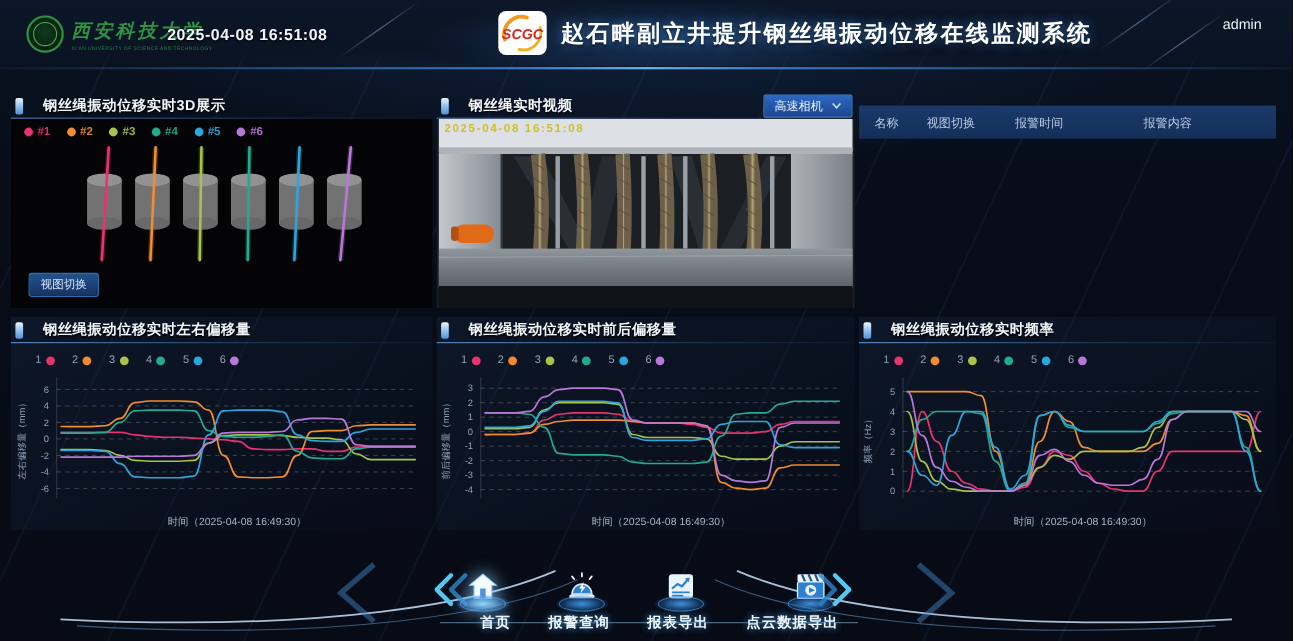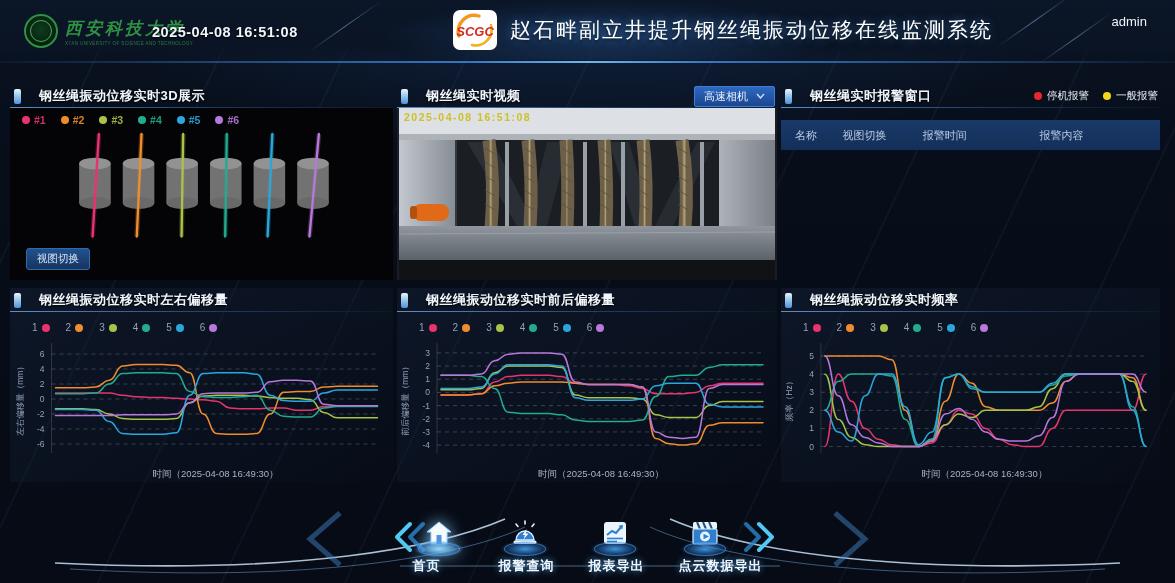--- a/index.html
+++ b/index.html
@@ -25,21 +25,21 @@
   .uni-circle { width:34px; height:34px; border-radius:50%; border:2px solid #2f9242;
     background:radial-gradient(circle at 50% 45%, #0f3b1c 0%, #07210f 70%);
     position:relative; }
   .uni-circle::after { content:""; position:absolute; inset:4px; border-radius:50%; border:1px solid rgba(90,200,110,.8); }
   .uni-name { font-family:"Liberation Serif", serif; font-weight:bold; font-style:italic;
     color:#2f9242; font-size:17px; letter-spacing:3px; white-space:nowrap; }
   .uni-sub { color:#2f9242; font-size:4.5px; letter-spacing:.4px; opacity:.85; margin-top:1px; white-space:nowrap; }
   .clock { position:absolute; left:152px; top:24px; font-size:14.5px; font-weight:bold; color:#f2f6fb; letter-spacing:.5px; text-shadow:0 1px 2px #000; }
   .title-wrap { position:absolute; left:452px; top:9px; display:flex; align-items:center; gap:12px; }
   .scgc { width:46px; height:42px; }
-  h1.page-title { font-size:21px; font-weight:normal; color:#ffffff; letter-spacing:2px; white-space:nowrap;
+  h1.page-title { font-size:21px; font-weight:bold; color:#ffffff; letter-spacing:2px; white-space:nowrap;
     text-shadow:0 0 10px rgba(90,170,255,.55), 0 2px 3px rgba(0,0,0,.8); }
   .user { position:absolute; right:28px; top:14px; font-size:13px; font-weight:normal; color:#f0f5fb; }
 
   
   .panel { position:absolute; }
   .panel-head { position:relative; height:24px; display:flex; align-items:center; gap:18px; padding-left:4px; }
   .panel-head::after { content:""; position:absolute; left:0; right:0; bottom:0; height:1px;
     background:linear-gradient(90deg, rgba(120,185,255,.75), rgba(70,130,210,.35) 55%, rgba(70,130,210,.05)); }
   .accent { width:7px; height:15px; border-radius:2px;
     background:linear-gradient(180deg,#eaf5ff 0%, #9cc8ef 45%, #4e93d8 100%); }
@@ -76,21 +76,21 @@
   .chart-legend { display:flex; gap:16px; padding:10px 0 0 22px; font-size:10px; }
   .chart-legend .lg-item { display:flex; align-items:center; gap:4px; color:#90a2ba; }
   .chart-box { width:100%; height:150px; margin-top:2px; }
   .chart-box svg { display:block; }
 
   
   .bottom-nav { position:absolute; left:0; right:0; bottom:0; height:92px; }
   .swoosh { position:absolute; inset:0; width:100%; height:100%; }
   .nav-items { position:absolute; left:50%; bottom:8px; transform:translateX(-50%);
     display:flex; align-items:flex-end; gap:34px; }
-  .nav-item { display:flex; flex-direction:column; align-items:flex-start; gap:2px; cursor:pointer; }
+  .nav-item { display:flex; flex-direction:column; align-items:flex-end; gap:2px; cursor:pointer; }
   .icon-base { position:relative; width:52px; height:44px; display:flex; align-items:center; justify-content:center; }
   .icon-base::after { content:""; position:absolute; left:50%; bottom:-2px; transform:translateX(-50%);
     width:48px; height:16px; border-radius:50%;
     background:radial-gradient(ellipse at center, rgba(70,170,255,.85), rgba(30,100,190,.35) 55%, transparent 75%); }
   .icon-base::before { content:""; position:absolute; left:50%; bottom:-1px; transform:translateX(-50%);
     width:40px; height:12px; border-radius:50%; border:1px solid rgba(120,210,255,.55); }
   .nav-item.active .icon-base { filter:drop-shadow(0 0 8px rgba(140,210,255,.9)); }
   .nav-item.active .icon-base::after { background:radial-gradient(ellipse at center, rgba(150,220,255,.95), rgba(60,140,230,.45) 55%, transparent 78%); }
   .nav-label { font-size:13px; font-weight:bold; color:#f0f7ff; letter-spacing:1px;
     text-shadow:0 0 7px rgba(90,180,255,.85), 0 1px 2px #000; white-space:nowrap; }
@@ -269,34 +269,20 @@
         <rect x="2" y="118" width="376" height="36" fill="url(#gFloor)"></rect>
         <line x1="2" y1="126" x2="378" y2="124" stroke="#aab0b7" stroke-width="1" opacity=".6"></line>
         <rect x="2" y="152" width="376" height="20" fill="#101216"></rect>
         <rect x="16" y="96" width="36" height="17" rx="8" fill="#e06a18"></rect>
         <rect x="13" y="98" width="7" height="13" rx="3" fill="#b2500e"></rect>
       </svg>
     </div>
   </section>
 
   <section class="panel p-alarm">
-    <div class="panel-head">
-      <span class="accent"></span>
-      <span class="panel-title">钢丝绳实时报警窗口</span>
-      <div class="head-right">
-        <span class="alarm-legend">
-          <span class="dot" id="dotStop" style="background: rgb(232, 39, 44);"></span>
-          <span>停机报警</span>
-        </span>
-        <span class="alarm-legend">
-          <span class="dot" id="dotGen" style="background: rgb(240, 216, 28);"></span>
-          <span>一般报警</span>
-        </span>
-      </div>
-    </div>
     <div class="content-alarm">
       <div class="alarm-cols">
         <span>名称</span>
         <span>视图切换</span>
         <span>报警时间</span>
         <span>报警内容</span>
       </div>
     </div>
   </section>
 

